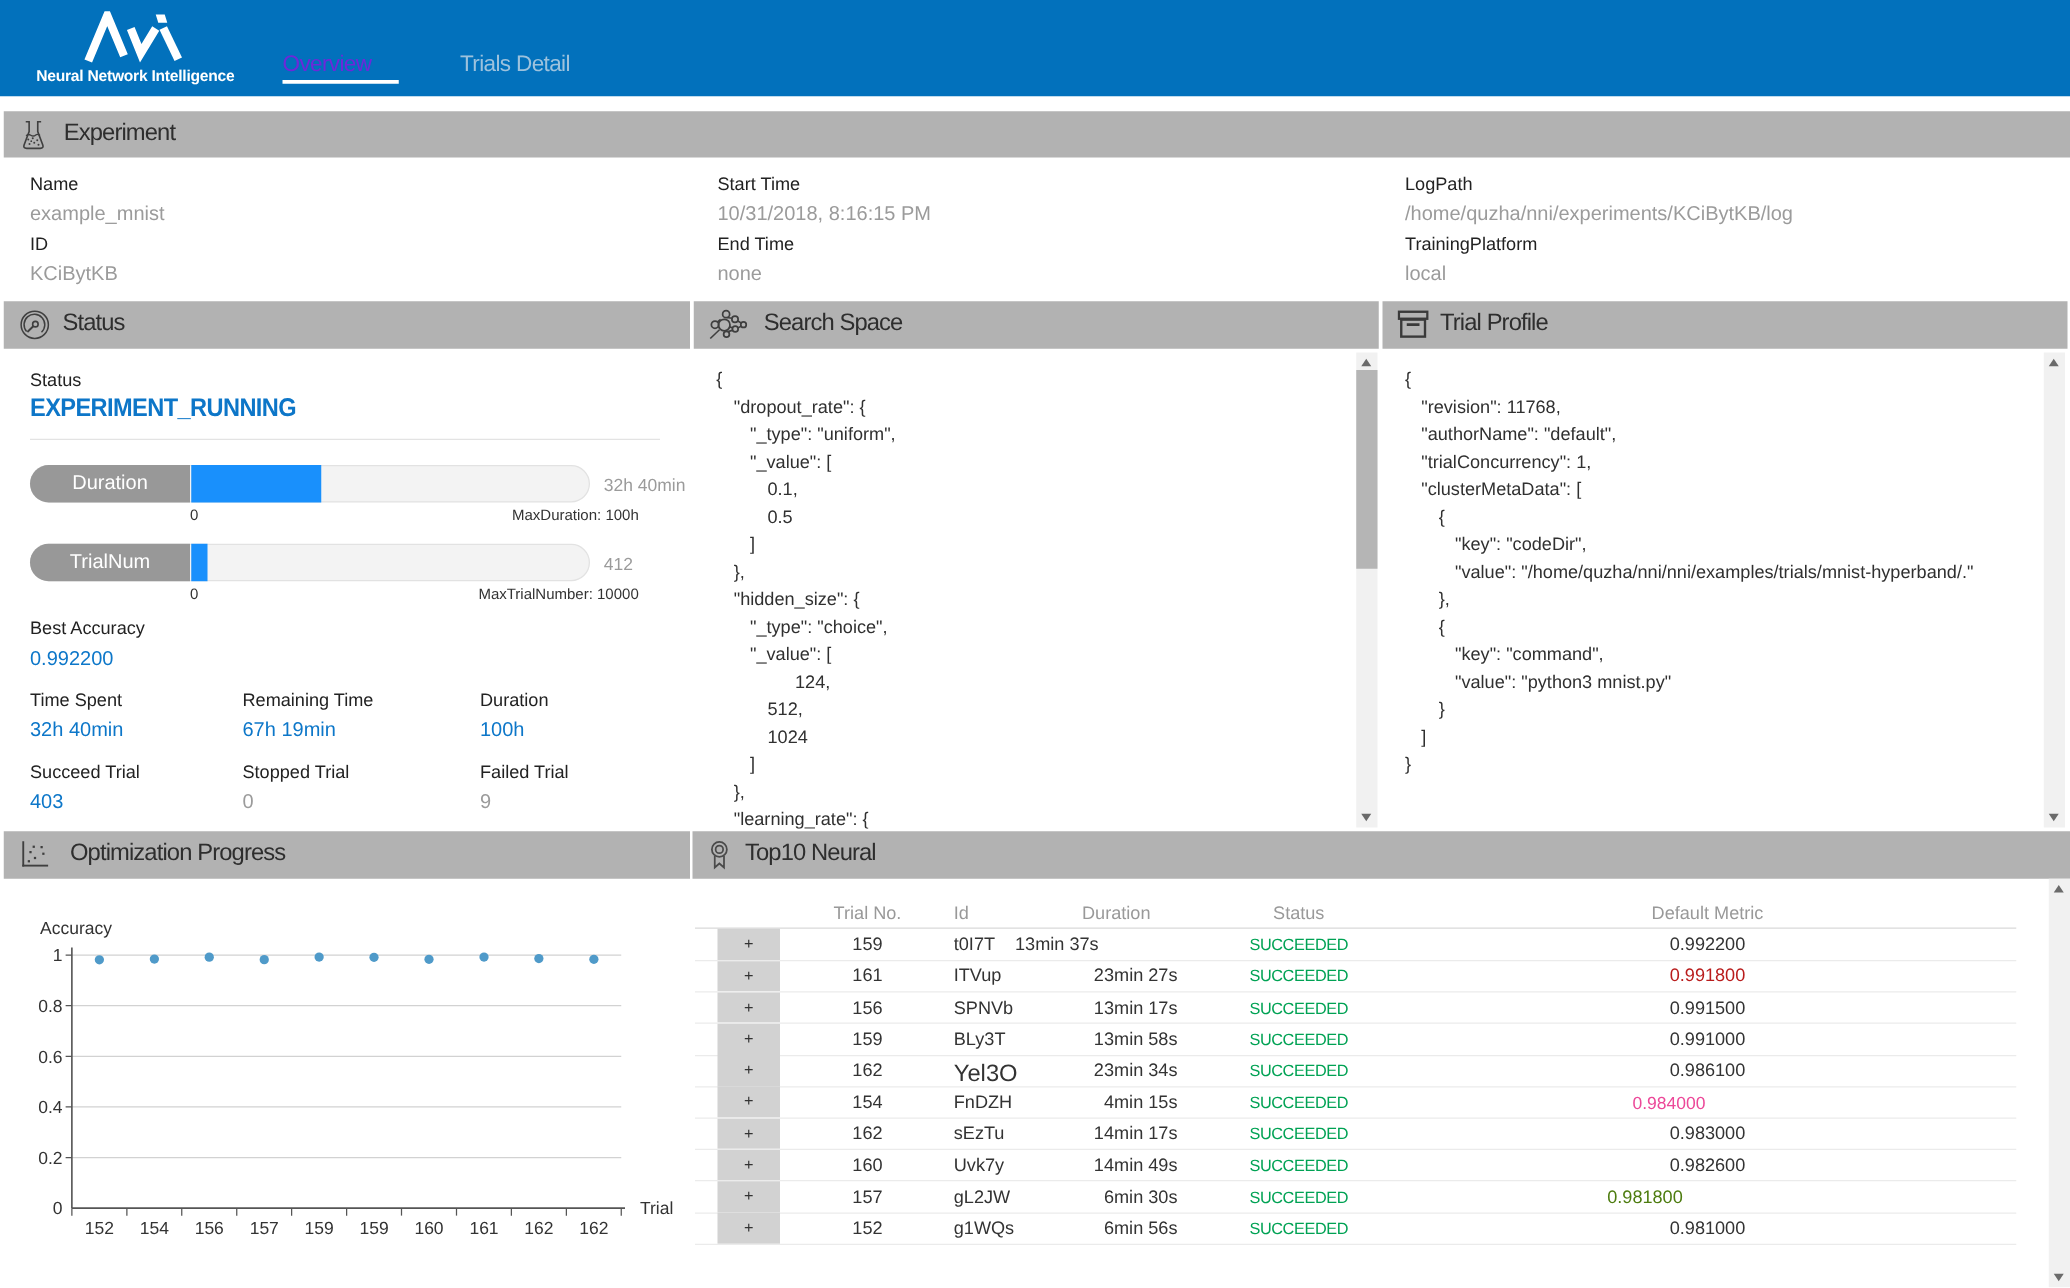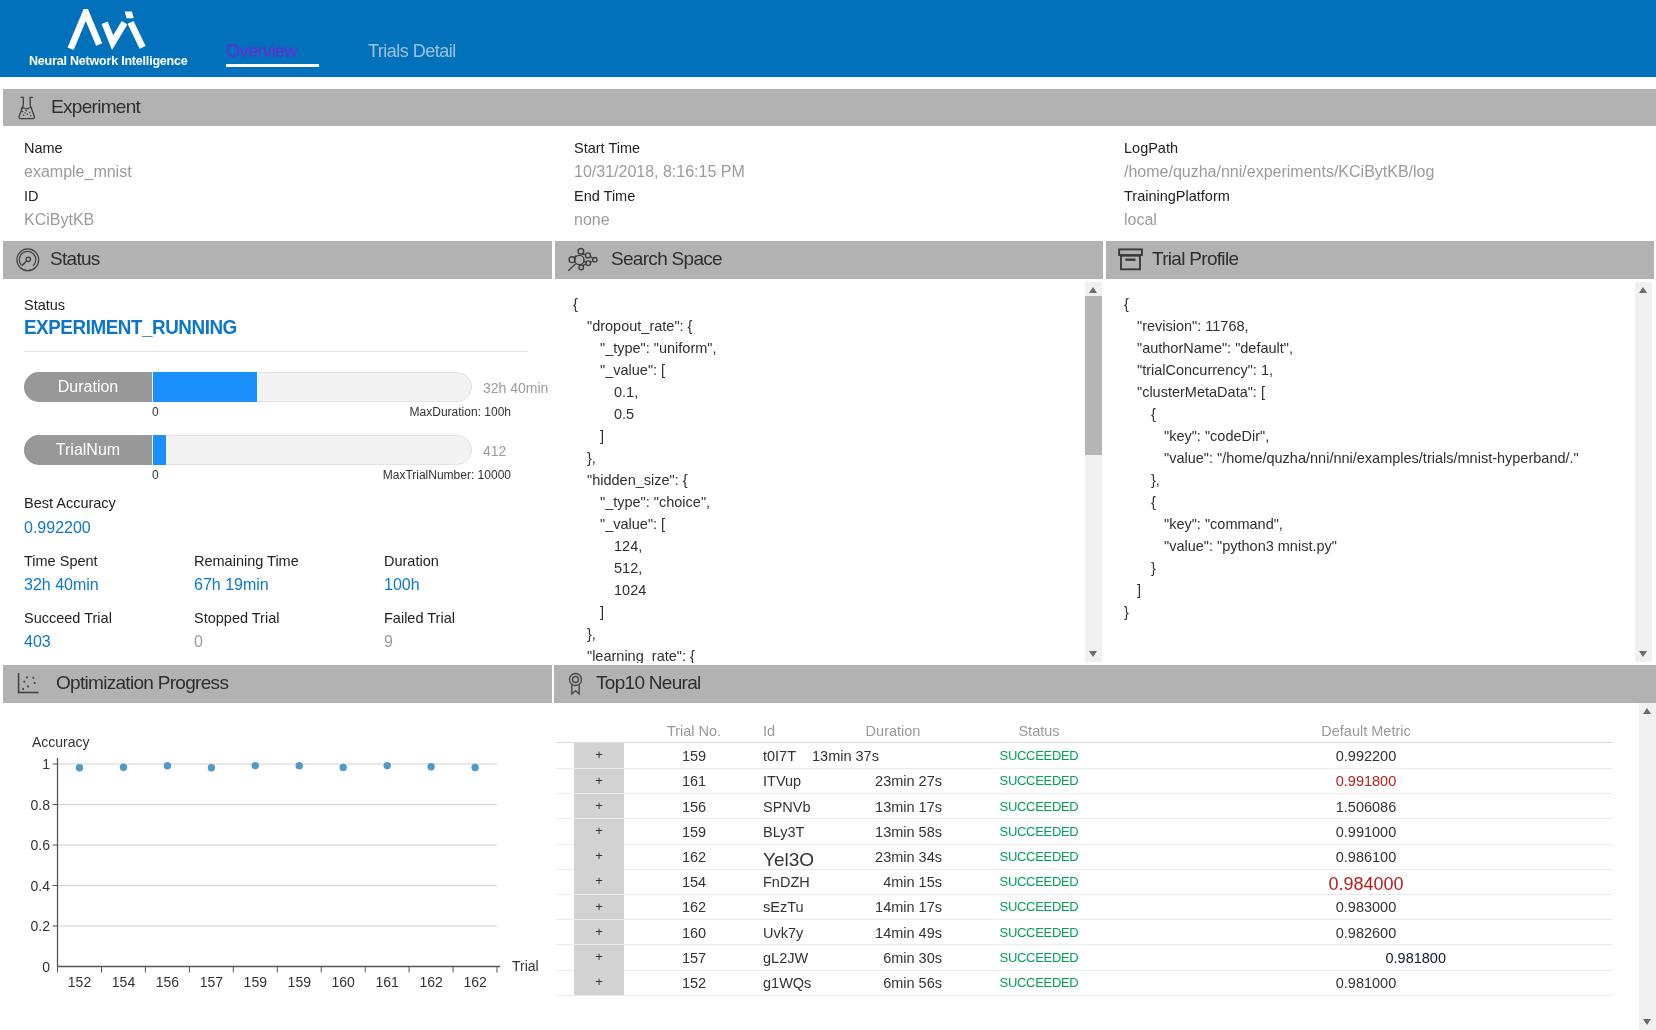--- a/index.html
+++ b/index.html
@@ -134,21 +134,21 @@
 <div class="json" style="left:587px;top:318px">"dropout_rate": {</div>
 <div class="json" style="left:600px;top:340px">"_type": "uniform",</div>
 <div class="json" style="left:600px;top:362px">"_value": [</div>
 <div class="json" style="left:614px;top:384px">0.1,</div>
 <div class="json" style="left:614px;top:406px">0.5</div>
 <div class="json" style="left:600px;top:428px">]</div>
 <div class="json" style="left:587px;top:450px">},</div>
 <div class="json" style="left:587px;top:472px">"hidden_size": {</div>
 <div class="json" style="left:600px;top:494px">"_type": "choice",</div>
 <div class="json" style="left:600px;top:516px">"_value": [</div>
-<div class="json" style="left:614px;top:538px">124,</div>
+<div class="json" style="left:636px;top:538px">124,</div>
 <div class="json" style="left:614px;top:560px">512,</div>
 <div class="json" style="left:614px;top:582px">1024</div>
 <div class="json" style="left:600px;top:604px">]</div>
 <div class="json" style="left:587px;top:626px">},</div>
 <div class="json" style="left:587px;top:648px;height:15px;overflow:hidden">"learning_rate": {</div>
 
 <div class="sbtrack" style="left:1085px;top:282px;width:17px;height:380px"></div>
 <div class="arrup" style="left:1089px;top:287px"></div>
 <div class="arrdn" style="left:1089px;top:651px"></div>
 <div class="sbthumb" style="left:1085px;top:296px;width:17px;height:159px"></div>
@@ -292,63 +292,63 @@
 <div class="abs" style="left:763px;top:773.3px;font-size:14.5px;color:#333">ITVup</div>
 <div class="abs" style="left:812px;top:773.3px;width:130px;text-align:right;font-size:14.5px;color:#333">23min 27s</div>
 <div class="abs" style="left:974px;top:773.3px;width:130px;text-align:center;font-size:13px;letter-spacing:-0.3px;color:#00a254">SUCCEEDED</div>
 <div class="abs" style="left:1306px;top:773.3px;width:120px;text-align:center;font-size:14.5px;color:#b91c1c">0.991800</div>
 <div class="abs" style="left:556px;top:793.2px;width:1057px;height:1px;background:#ebebeb"></div>
 <div class="abs" style="left:574px;top:793.8px;width:50px;height:24.6px;background:#d2d2d2;text-align:center;line-height:24.6px;font-size:13px;color:#333">+</div>
 <div class="abs" style="left:649px;top:798.5px;width:90px;text-align:center;font-size:14.5px;color:#333">156</div>
 <div class="abs" style="left:763px;top:798.5px;font-size:14.5px;color:#333">SPNVb</div>
 <div class="abs" style="left:812px;top:798.5px;width:130px;text-align:right;font-size:14.5px;color:#333">13min 17s</div>
 <div class="abs" style="left:974px;top:798.5px;width:130px;text-align:center;font-size:13px;letter-spacing:-0.3px;color:#00a254">SUCCEEDED</div>
-<div class="abs" style="left:1306px;top:798.5px;width:120px;text-align:center;font-size:14.5px;color:#333">1.506086</div>
+<div class="abs" style="left:1306px;top:798.5px;width:120px;text-align:center;font-size:14.5px;color:#333">0.991500</div>
 <div class="abs" style="left:556px;top:818.4px;width:1057px;height:1px;background:#ebebeb"></div>
 <div class="abs" style="left:574px;top:819.0px;width:50px;height:24.6px;background:#d2d2d2;text-align:center;line-height:24.6px;font-size:13px;color:#333">+</div>
 <div class="abs" style="left:649px;top:823.7px;width:90px;text-align:center;font-size:14.5px;color:#333">159</div>
 <div class="abs" style="left:763px;top:823.7px;font-size:14.5px;color:#333">BLy3T</div>
 <div class="abs" style="left:812px;top:823.7px;width:130px;text-align:right;font-size:14.5px;color:#333">13min 58s</div>
 <div class="abs" style="left:974px;top:823.7px;width:130px;text-align:center;font-size:13px;letter-spacing:-0.3px;color:#00a254">SUCCEEDED</div>
 <div class="abs" style="left:1306px;top:823.7px;width:120px;text-align:center;font-size:14.5px;color:#333">0.991000</div>
 <div class="abs" style="left:556px;top:843.6px;width:1057px;height:1px;background:#ebebeb"></div>
 <div class="abs" style="left:574px;top:844.2px;width:50px;height:24.6px;background:#d2d2d2;text-align:center;line-height:24.6px;font-size:13px;color:#333">+</div>
 <div class="abs" style="left:649px;top:848.9px;width:90px;text-align:center;font-size:14.5px;color:#333">162</div>
 <div class="abs" style="left:763px;top:848.9px;font-size:19px;color:#333">Yel3O</div>
 <div class="abs" style="left:812px;top:848.9px;width:130px;text-align:right;font-size:14.5px;color:#333">23min 34s</div>
 <div class="abs" style="left:974px;top:848.9px;width:130px;text-align:center;font-size:13px;letter-spacing:-0.3px;color:#00a254">SUCCEEDED</div>
 <div class="abs" style="left:1306px;top:848.9px;width:120px;text-align:center;font-size:14.5px;color:#333">0.986100</div>
 <div class="abs" style="left:556px;top:868.8px;width:1057px;height:1px;background:#ebebeb"></div>
 <div class="abs" style="left:574px;top:869.4px;width:50px;height:24.6px;background:#d2d2d2;text-align:center;line-height:24.6px;font-size:13px;color:#333">+</div>
 <div class="abs" style="left:649px;top:874.1px;width:90px;text-align:center;font-size:14.5px;color:#333">154</div>
 <div class="abs" style="left:763px;top:874.1px;font-size:14.5px;color:#333">FnDZH</div>
 <div class="abs" style="left:812px;top:874.1px;width:130px;text-align:right;font-size:14.5px;color:#333">4min 15s</div>
 <div class="abs" style="left:974px;top:874.1px;width:130px;text-align:center;font-size:13px;letter-spacing:-0.3px;color:#00a254">SUCCEEDED</div>
-<div class="abs" style="left:1306px;top:874.1px;width:120px;text-align:center;font-size:18px;color:#b91c1c">0.984000</div>
+<div class="abs" style="left:1306px;top:874.1px;width:120px;text-align:left;font-size:14px;color:#ec4899">0.984000</div>
 <div class="abs" style="left:556px;top:894.0px;width:1057px;height:1px;background:#ebebeb"></div>
 <div class="abs" style="left:574px;top:894.6px;width:50px;height:24.6px;background:#d2d2d2;text-align:center;line-height:24.6px;font-size:13px;color:#333">+</div>
 <div class="abs" style="left:649px;top:899.3px;width:90px;text-align:center;font-size:14.5px;color:#333">162</div>
 <div class="abs" style="left:763px;top:899.3px;font-size:14.5px;color:#333">sEzTu</div>
 <div class="abs" style="left:812px;top:899.3px;width:130px;text-align:right;font-size:14.5px;color:#333">14min 17s</div>
 <div class="abs" style="left:974px;top:899.3px;width:130px;text-align:center;font-size:13px;letter-spacing:-0.3px;color:#00a254">SUCCEEDED</div>
 <div class="abs" style="left:1306px;top:899.3px;width:120px;text-align:center;font-size:14.5px;color:#333">0.983000</div>
 <div class="abs" style="left:556px;top:919.2px;width:1057px;height:1px;background:#ebebeb"></div>
 <div class="abs" style="left:574px;top:919.8px;width:50px;height:24.6px;background:#d2d2d2;text-align:center;line-height:24.6px;font-size:13px;color:#333">+</div>
 <div class="abs" style="left:649px;top:924.5px;width:90px;text-align:center;font-size:14.5px;color:#333">160</div>
 <div class="abs" style="left:763px;top:924.5px;font-size:14.5px;color:#333">Uvk7y</div>
 <div class="abs" style="left:812px;top:924.5px;width:130px;text-align:right;font-size:14.5px;color:#333">14min 49s</div>
 <div class="abs" style="left:974px;top:924.5px;width:130px;text-align:center;font-size:13px;letter-spacing:-0.3px;color:#00a254">SUCCEEDED</div>
 <div class="abs" style="left:1306px;top:924.5px;width:120px;text-align:center;font-size:14.5px;color:#333">0.982600</div>
 <div class="abs" style="left:556px;top:944.4px;width:1057px;height:1px;background:#ebebeb"></div>
 <div class="abs" style="left:574px;top:945.0px;width:50px;height:24.6px;background:#d2d2d2;text-align:center;line-height:24.6px;font-size:13px;color:#333">+</div>
 <div class="abs" style="left:649px;top:949.7px;width:90px;text-align:center;font-size:14.5px;color:#333">157</div>
 <div class="abs" style="left:763px;top:949.7px;font-size:14.5px;color:#333">gL2JW</div>
 <div class="abs" style="left:812px;top:949.7px;width:130px;text-align:right;font-size:14.5px;color:#333">6min 30s</div>
 <div class="abs" style="left:974px;top:949.7px;width:130px;text-align:center;font-size:13px;letter-spacing:-0.3px;color:#00a254">SUCCEEDED</div>
-<div class="abs" style="left:1326px;top:949.7px;width:120px;text-align:right;font-size:14.5px;color:#0f172a">0.981800</div>
+<div class="abs" style="left:1256px;top:949.7px;width:120px;text-align:center;font-size:14.5px;color:#4d7c0f">0.981800</div>
 <div class="abs" style="left:556px;top:969.6px;width:1057px;height:1px;background:#ebebeb"></div>
 <div class="abs" style="left:574px;top:970.2px;width:50px;height:24.6px;background:#d2d2d2;text-align:center;line-height:24.6px;font-size:13px;color:#333">+</div>
 <div class="abs" style="left:649px;top:974.9px;width:90px;text-align:center;font-size:14.5px;color:#333">152</div>
 <div class="abs" style="left:763px;top:974.9px;font-size:14.5px;color:#333">g1WQs</div>
 <div class="abs" style="left:812px;top:974.9px;width:130px;text-align:right;font-size:14.5px;color:#333">6min 56s</div>
 <div class="abs" style="left:974px;top:974.9px;width:130px;text-align:center;font-size:13px;letter-spacing:-0.3px;color:#00a254">SUCCEEDED</div>
 <div class="abs" style="left:1306px;top:974.9px;width:120px;text-align:center;font-size:14.5px;color:#333">0.981000</div>
 <div class="abs" style="left:556px;top:994.8px;width:1057px;height:1px;background:#ebebeb"></div>
 
 <div class="sbtrack" style="left:1639px;top:703px;width:17px;height:327px"></div>

